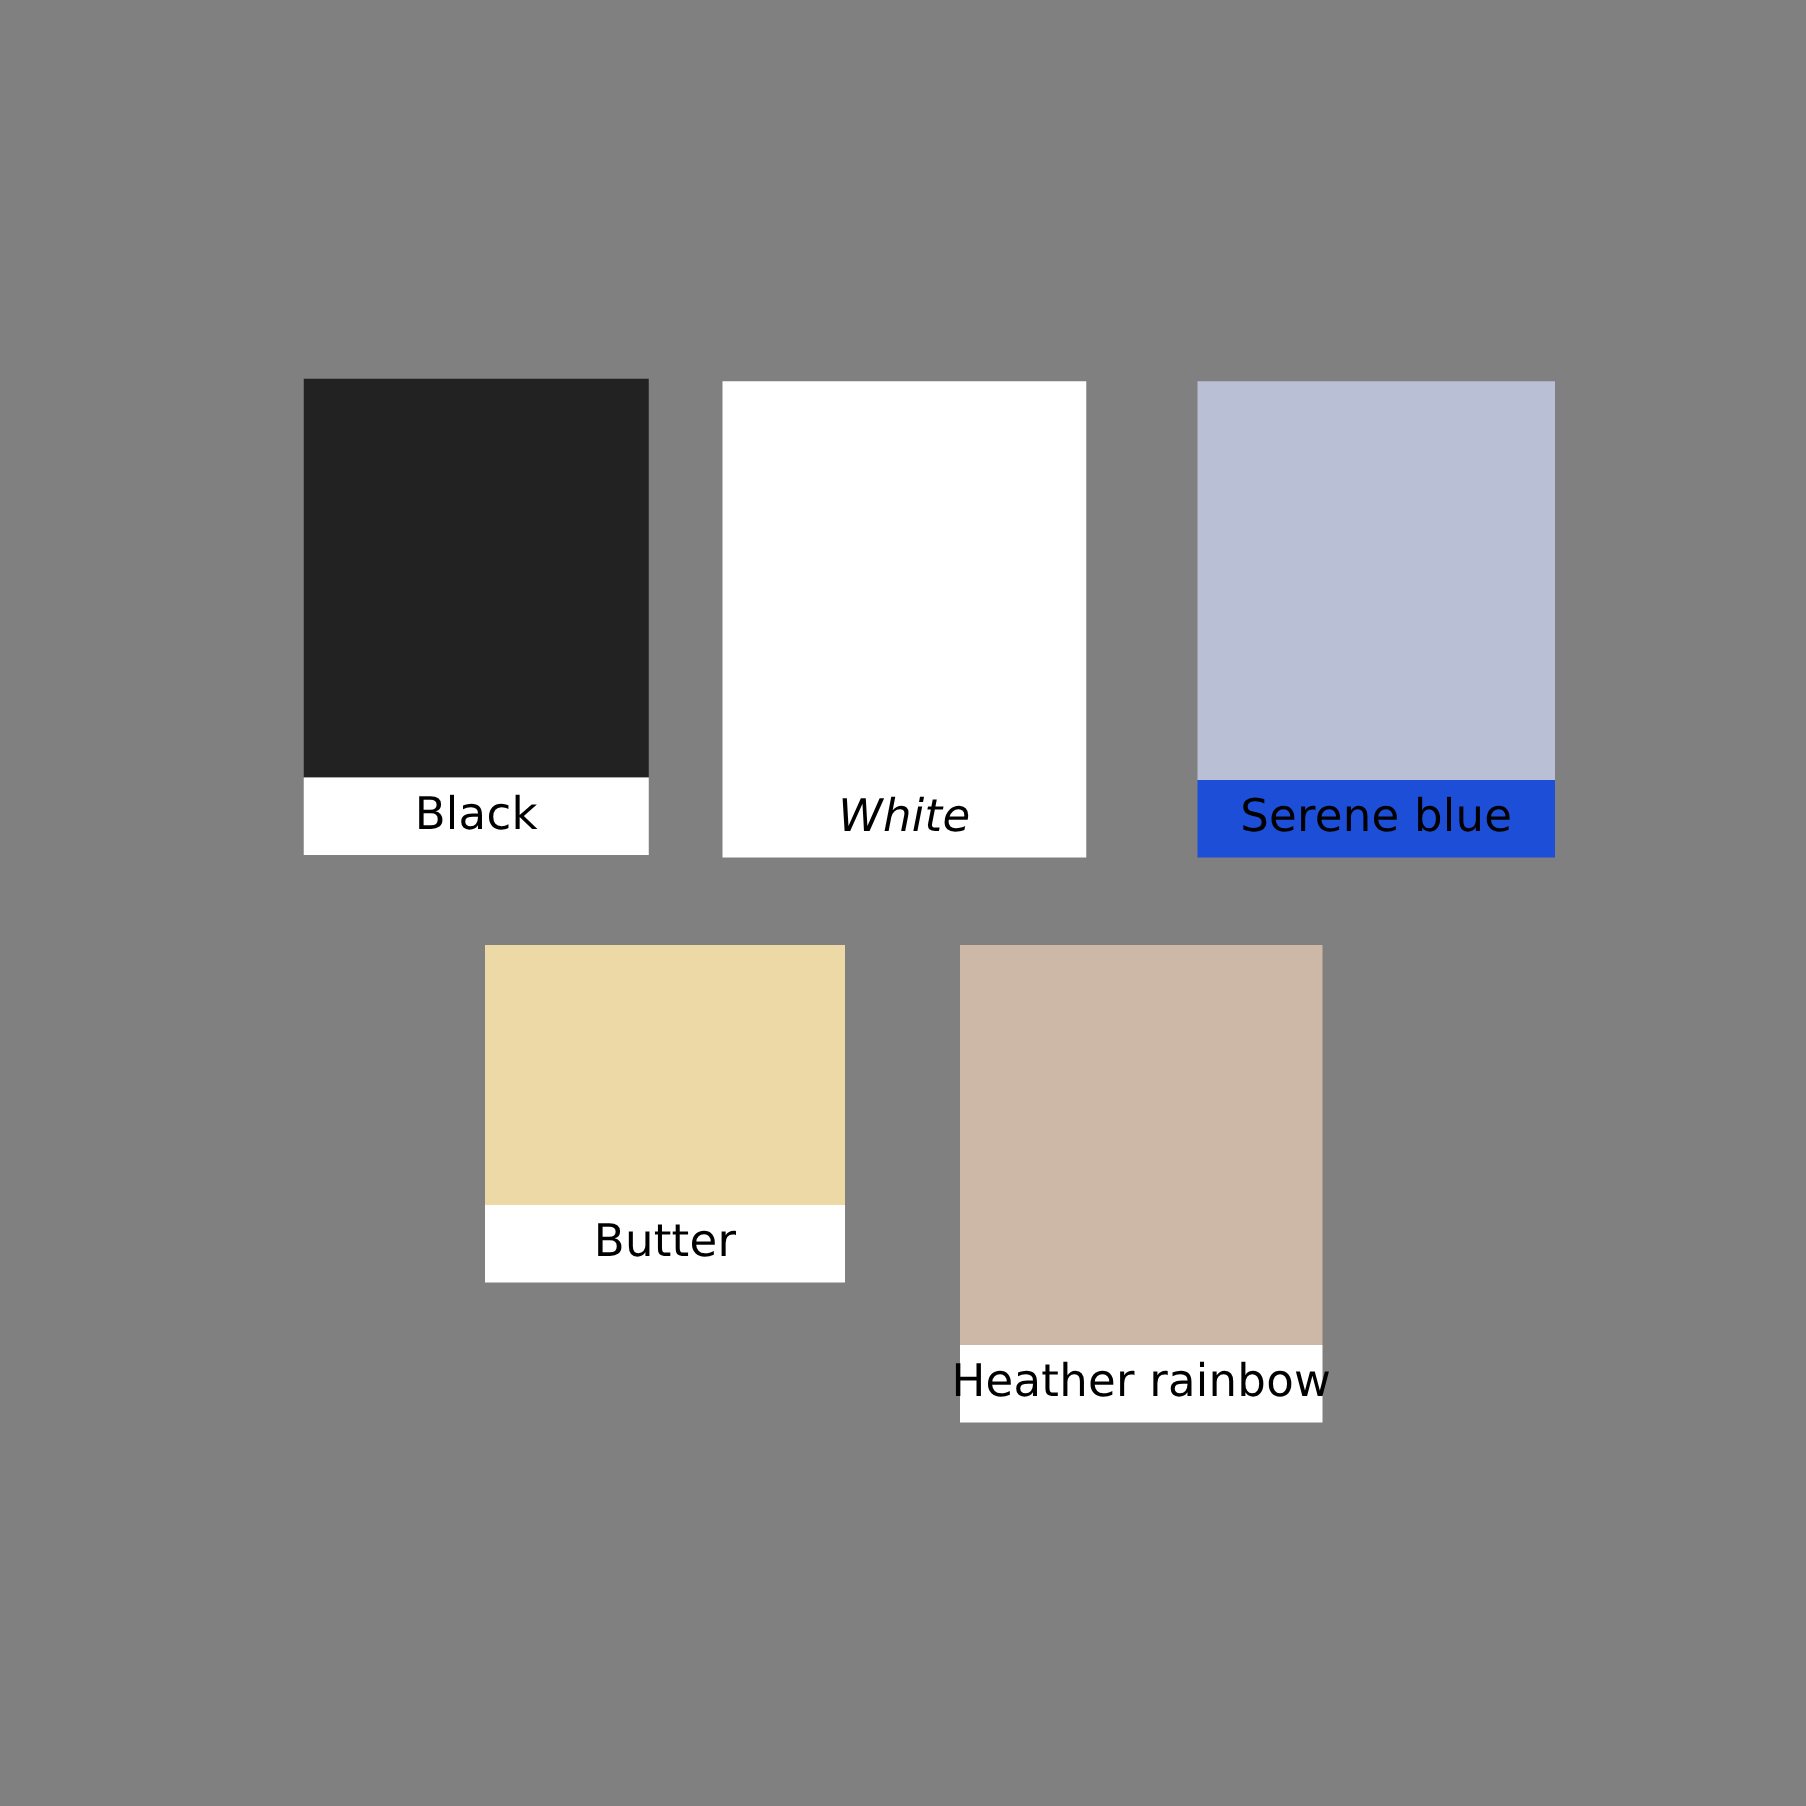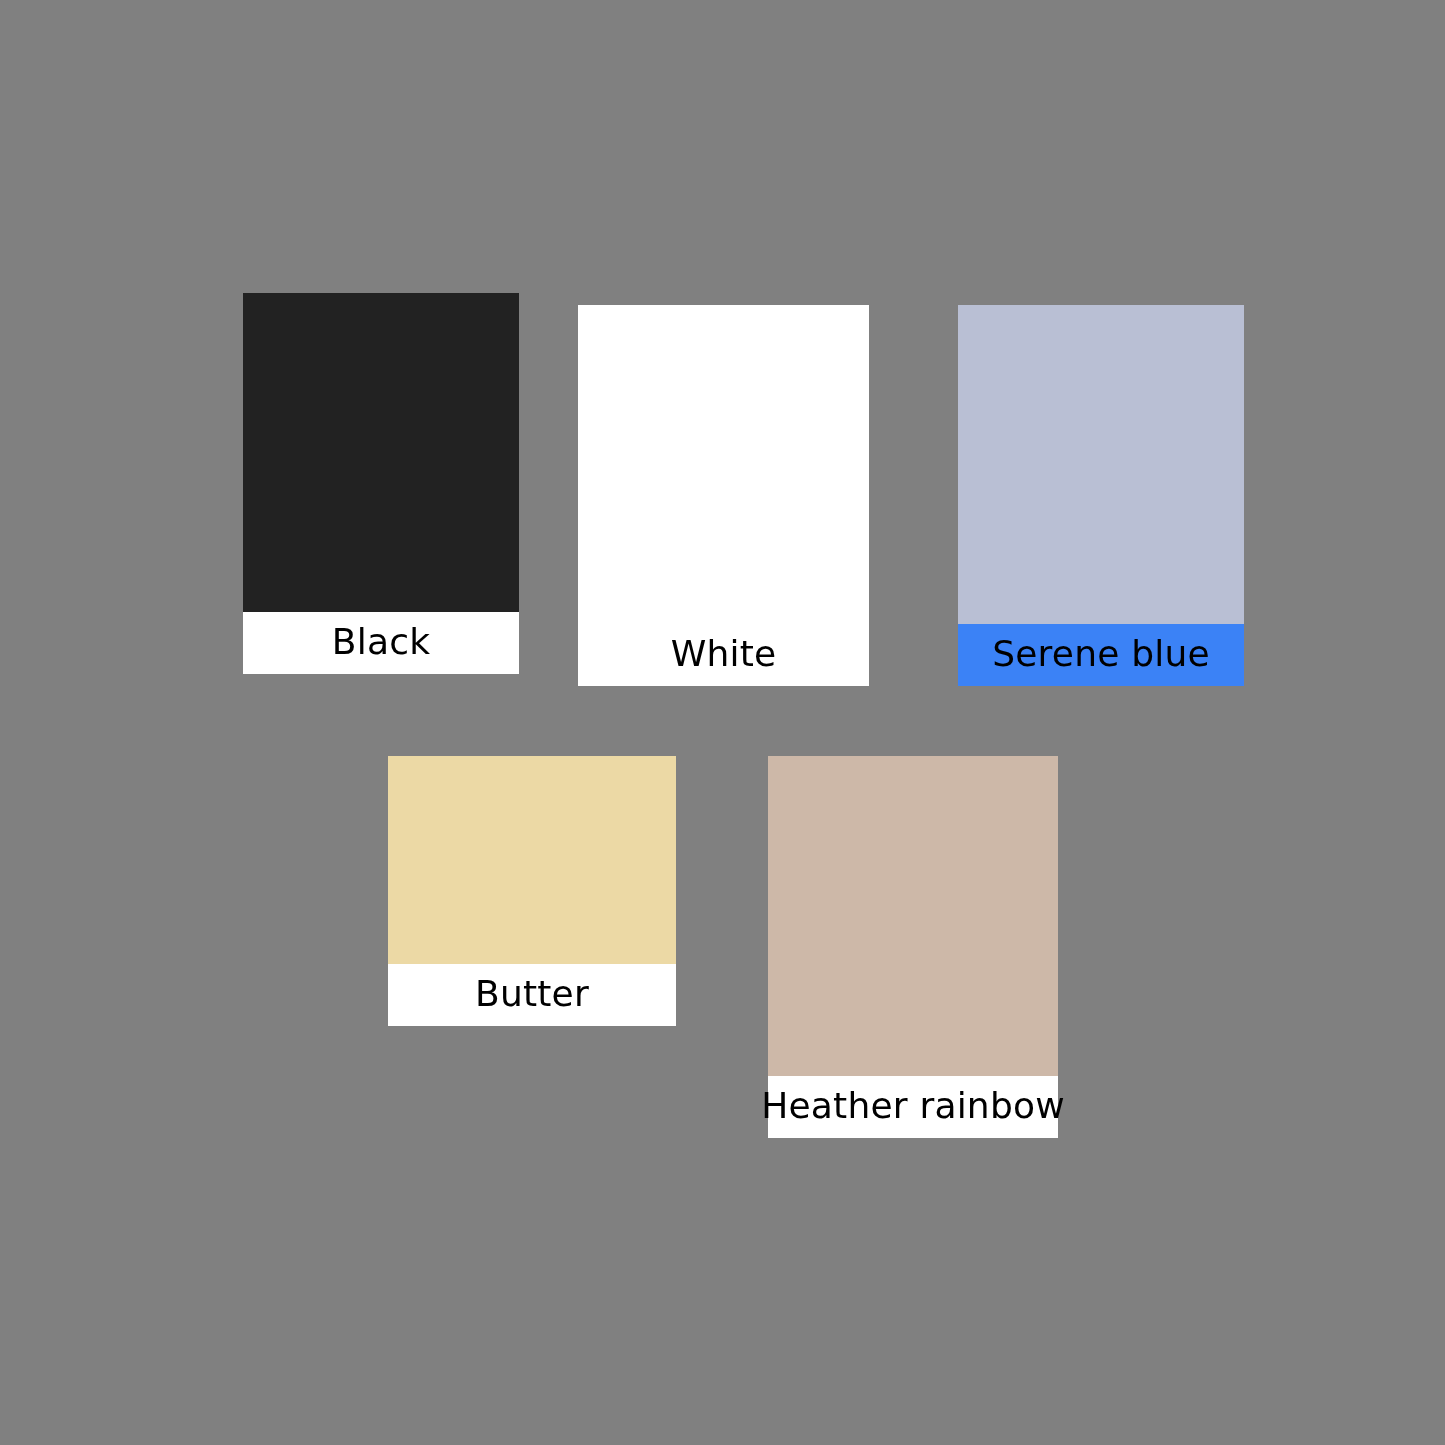--- a/index.html
+++ b/index.html
@@ -42,22 +42,22 @@
     font-size: 36px;
     font-weight: 400;
     letter-spacing: 0.2px;
     line-height: 1;
     white-space: nowrap;
     padding-bottom: 3px;
     box-sizing: border-box;
   }
 
   
-  #card-black        { left: 199px; top: 293px;  width: 320px; height: 381px; padding-left: 44px; }
-  #card-white        { left: 578px; top: 305px;  width: 291px; height: 381px; }
+  #card-black        { left: 199px; top: 303px;  width: 320px; height: 381px; padding-left: 44px; }
+  #card-white        { left: 578px; top: 305px;  width: 291px; height: 381px; font-style: italic; }
   #card-serene-blue  { left: 958px; top: 305px;  width: 286px; height: 381px; }
 
   
   #card-butter           { left: 388px; top: 756px; width: 288px; height: 270px; }
   #card-heather-rainbow  { left: 768px; top: 756px; width: 290px; height: 382px; }
 </style>
 </head>
 <body style="background: rgb(128, 128, 128);">
 
 <div id="board">
@@ -67,21 +67,21 @@
     <div class="swatch-label" style="background: rgb(255, 255, 255); color: rgb(0, 0, 0);">Black</div>
   </div>
 
   <div class="swatch-card" id="card-white">
     <div class="swatch-color" style="background: rgb(255, 255, 255);"></div>
     <div class="swatch-label" style="background: rgb(255, 255, 255); color: rgb(0, 0, 0);">White</div>
   </div>
 
   <div class="swatch-card" id="card-serene-blue">
     <div class="swatch-color" style="background: rgb(185, 191, 212);"></div>
-    <div class="swatch-label" style="background: #3b82f6; color: rgb(0, 0, 0);">Serene blue</div>
+    <div class="swatch-label" style="background: #1d4ed8; color: rgb(0, 0, 0);">Serene blue</div>
   </div>
 
   <div class="swatch-card" id="card-butter">
     <div class="swatch-color" style="background: rgb(236, 217, 165);"></div>
     <div class="swatch-label" style="background: rgb(255, 255, 255); color: rgb(0, 0, 0);">Butter</div>
   </div>
 
   <div class="swatch-card" id="card-heather-rainbow">
     <div class="swatch-color" style="background: rgb(205, 184, 168);"></div>
     <div class="swatch-label" style="background: rgb(255, 255, 255); color: rgb(0, 0, 0);">Heather rainbow</div>

